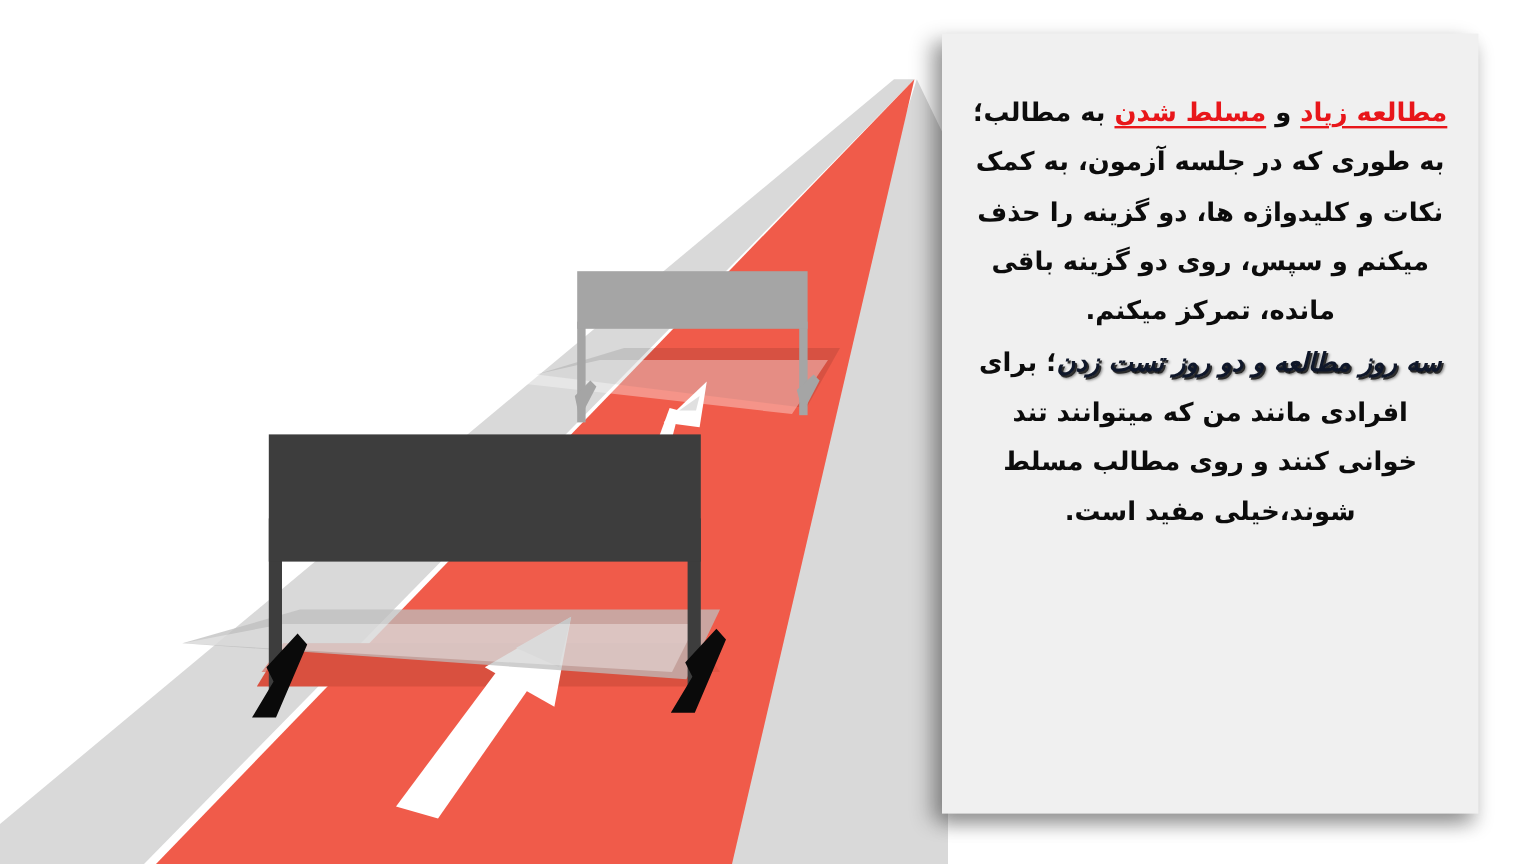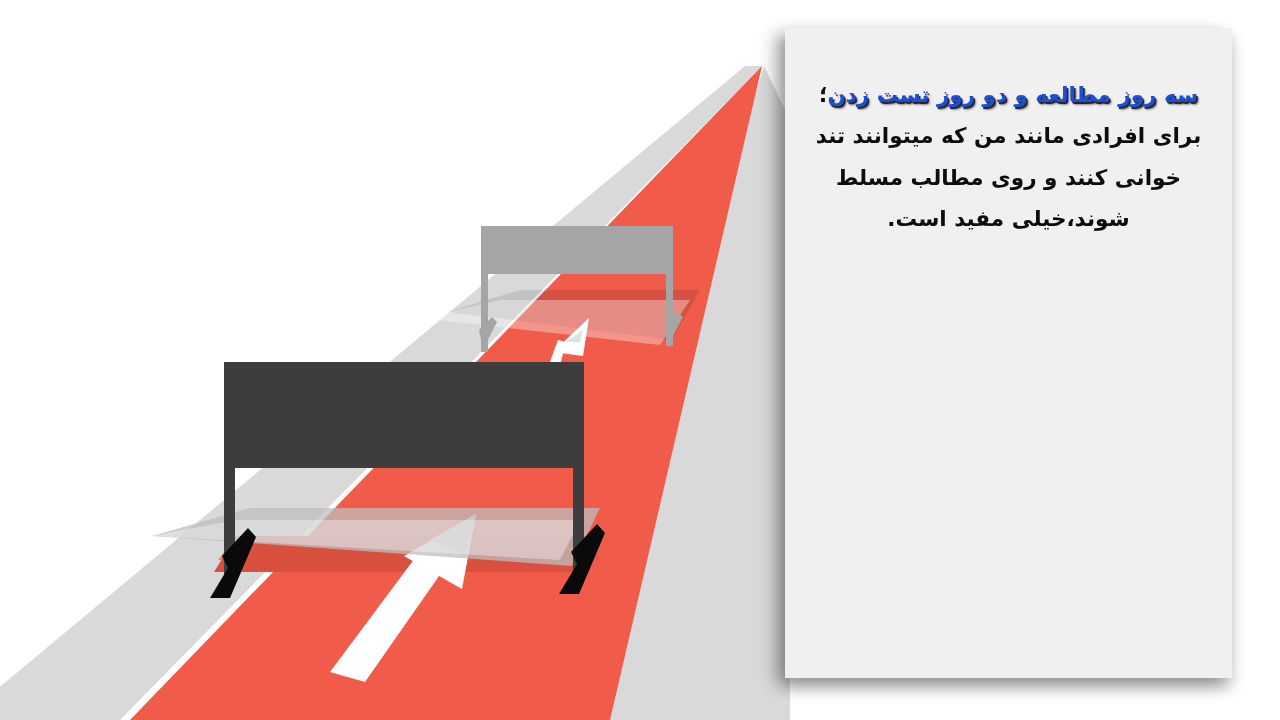--- a/index.html
+++ b/index.html
@@ -63,25 +63,26 @@
   .para + .para{margin-top:2px;}
 
   .hl-red-underline{
     color:#e8161a;
     text-decoration:underline;
     text-decoration-thickness:2px;
     text-underline-offset:4px;
     font-weight:bold;
   }
   .hl-red-shadow{
-    color:#1d4ed8;
+    color:#0f172a;
     font-weight:bold;
     text-shadow:
       1.5px 1.5px 0 rgba(20,20,20,0.85),
       2.5px 2.5px 2px rgba(20,20,20,0.45);
+    font-style: italic;
   }
   .semi{color:#0c0c0c;}
 </style>
 </head>
 <body>
 
 <div id="slide">
 
   <div class="scene">
     <svg width="790" height="720" viewBox="0 0 790 720" xmlns="http://www.w3.org/2000/svg">
@@ -128,19 +129,20 @@
       <polygon points="571,552 597,524 605,533 579,594 559,594 577,564" fill="#0a0a0a"></polygon>
 
       <rect x="224" y="362" width="360" height="106" fill="#3d3d3d"></rect>
     </svg>
 
   </div>
 
   <div class="panel">
     <div class="panel-inner">
 
+      <p class="para"><span class="hl-red-underline">مطالعه زیاد</span><span class="semi"> و </span><span class="hl-red-underline">مسلط شدن</span><span class="semi"> به مطالب؛ به طوری که در جلسه آزمون، به کمک نکات و کلیدواژه ها، دو گزینه را حذف میکنم و سپس، روی دو گزینه باقی مانده، تمرکز میکنم.</span></p>
 
       <p class="para"><span class="hl-red-shadow">سه روز مطالعه و دو روز تست زدن</span><span class="semi">؛ برای افرادی مانند من که میتوانند تند خوانی کنند و روی مطالب مسلط شوند،خیلی مفید است.</span></p>
 
     </div>
   </div>
 
 </div>
 
 </body></html>

